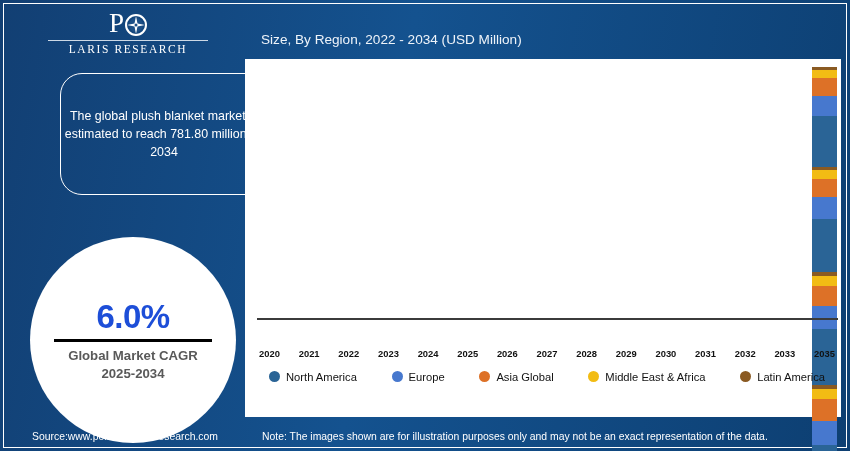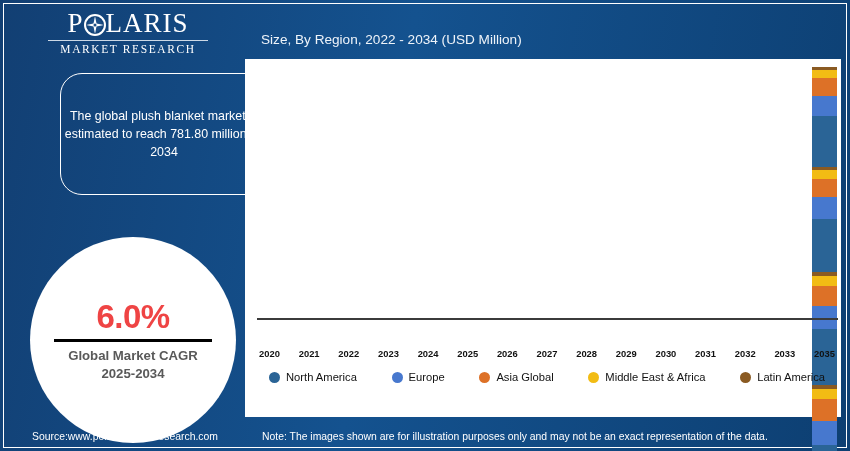--- a/index.html
+++ b/index.html
@@ -56,21 +56,21 @@
 
   #cagr-circle {
     position: absolute; left: 30px; top: 237px;
     width: 206px; height: 206px;
     border-radius: 50%;
     background: #ffffff;
     display: flex; flex-direction: column;
     align-items: center; justify-content: center;
   }
   #cagr-value {
-    color: #ef4444; font-size: 33px; font-weight: bold; letter-spacing: -0.5px;
+    color: #1d4ed8; font-size: 33px; font-weight: bold; letter-spacing: -0.5px;
     line-height: 34px;
   }
   #cagr-rule { width: 158px; height: 3px; background: #000; margin: 5px 0 6px; }
   #cagr-label1 { color: #595959; font-size: 13.2px; font-weight: bold; }
   #cagr-label2 { color: #595959; font-size: 13.2px; font-weight: bold; margin-top: 3px; }
 
   
   #title {
     position: absolute; left: 261px; top: 6px;
     color: #ffffff; font-size: 18.5px; font-weight: bold;
@@ -116,21 +116,21 @@
   .xlab {
     width: 25px; text-align: center;
     font-size: 9.4px; font-weight: bold; color: #111; margin-top: 24px;
   }
 
   #legend {
     position: absolute; left: 12px; top: 312px; width: 580px;
     display: flex; align-items: center; justify-content: space-between;
     padding: 0 12px;
   }
-  .leg-item { display: flex; align-items: center; gap: 6px; }
+  .leg-item { display: flex; align-items: flex-start; gap: 6px; }
   .leg-dot { width: 11px; height: 11px; border-radius: 50%; }
   .leg-text { font-size: 11.2px; color: #111; white-space: nowrap; }
 
   
   #footer-src {
     position: absolute; left: 32px; top: 431px;
     color: #ffffff; font-size: 10.4px;
   }
   #footer-note {
     position: absolute; left: 262px; top: 431px;
@@ -148,24 +148,23 @@
       <span>P</span>
       <span class="star-wrap">
         <svg viewBox="0 0 44 44" width="22" height="22" aria-hidden="true">
           <circle cx="22" cy="22" r="20" fill="none" stroke="#ffffff" stroke-width="4"></circle>
           <circle cx="22" cy="22" r="14" fill="#1d4f86"></circle>
           <polygon points="22,4 25,19 40,22 25,25 22,40 19,25 4,22 19,19" fill="#ffffff"></polygon>
           <polygon points="32,12 25.5,18.5 31,13" fill="#ffffff"></polygon>
           <circle cx="22" cy="22" r="3" fill="#1d4f86"></circle>
         </svg>
       </span>
-      <span>LARIS</span>
     </div>
     <div id="logo-rule"></div>
-    <div id="logo-sub">MARKET RESEARCH</div>
+    <div id="logo-sub">LARIS RESEARCH</div>
   </div>
 
   <div id="callout">
     <span>The global plush blanket market is estimated to reach 781.80 million by 2034</span>
   </div>
 
   <div id="cagr-circle">
     <div id="cagr-value">6.0%</div>
     <div id="cagr-rule"></div>
     <div id="cagr-label1">Global Market CAGR</div>

